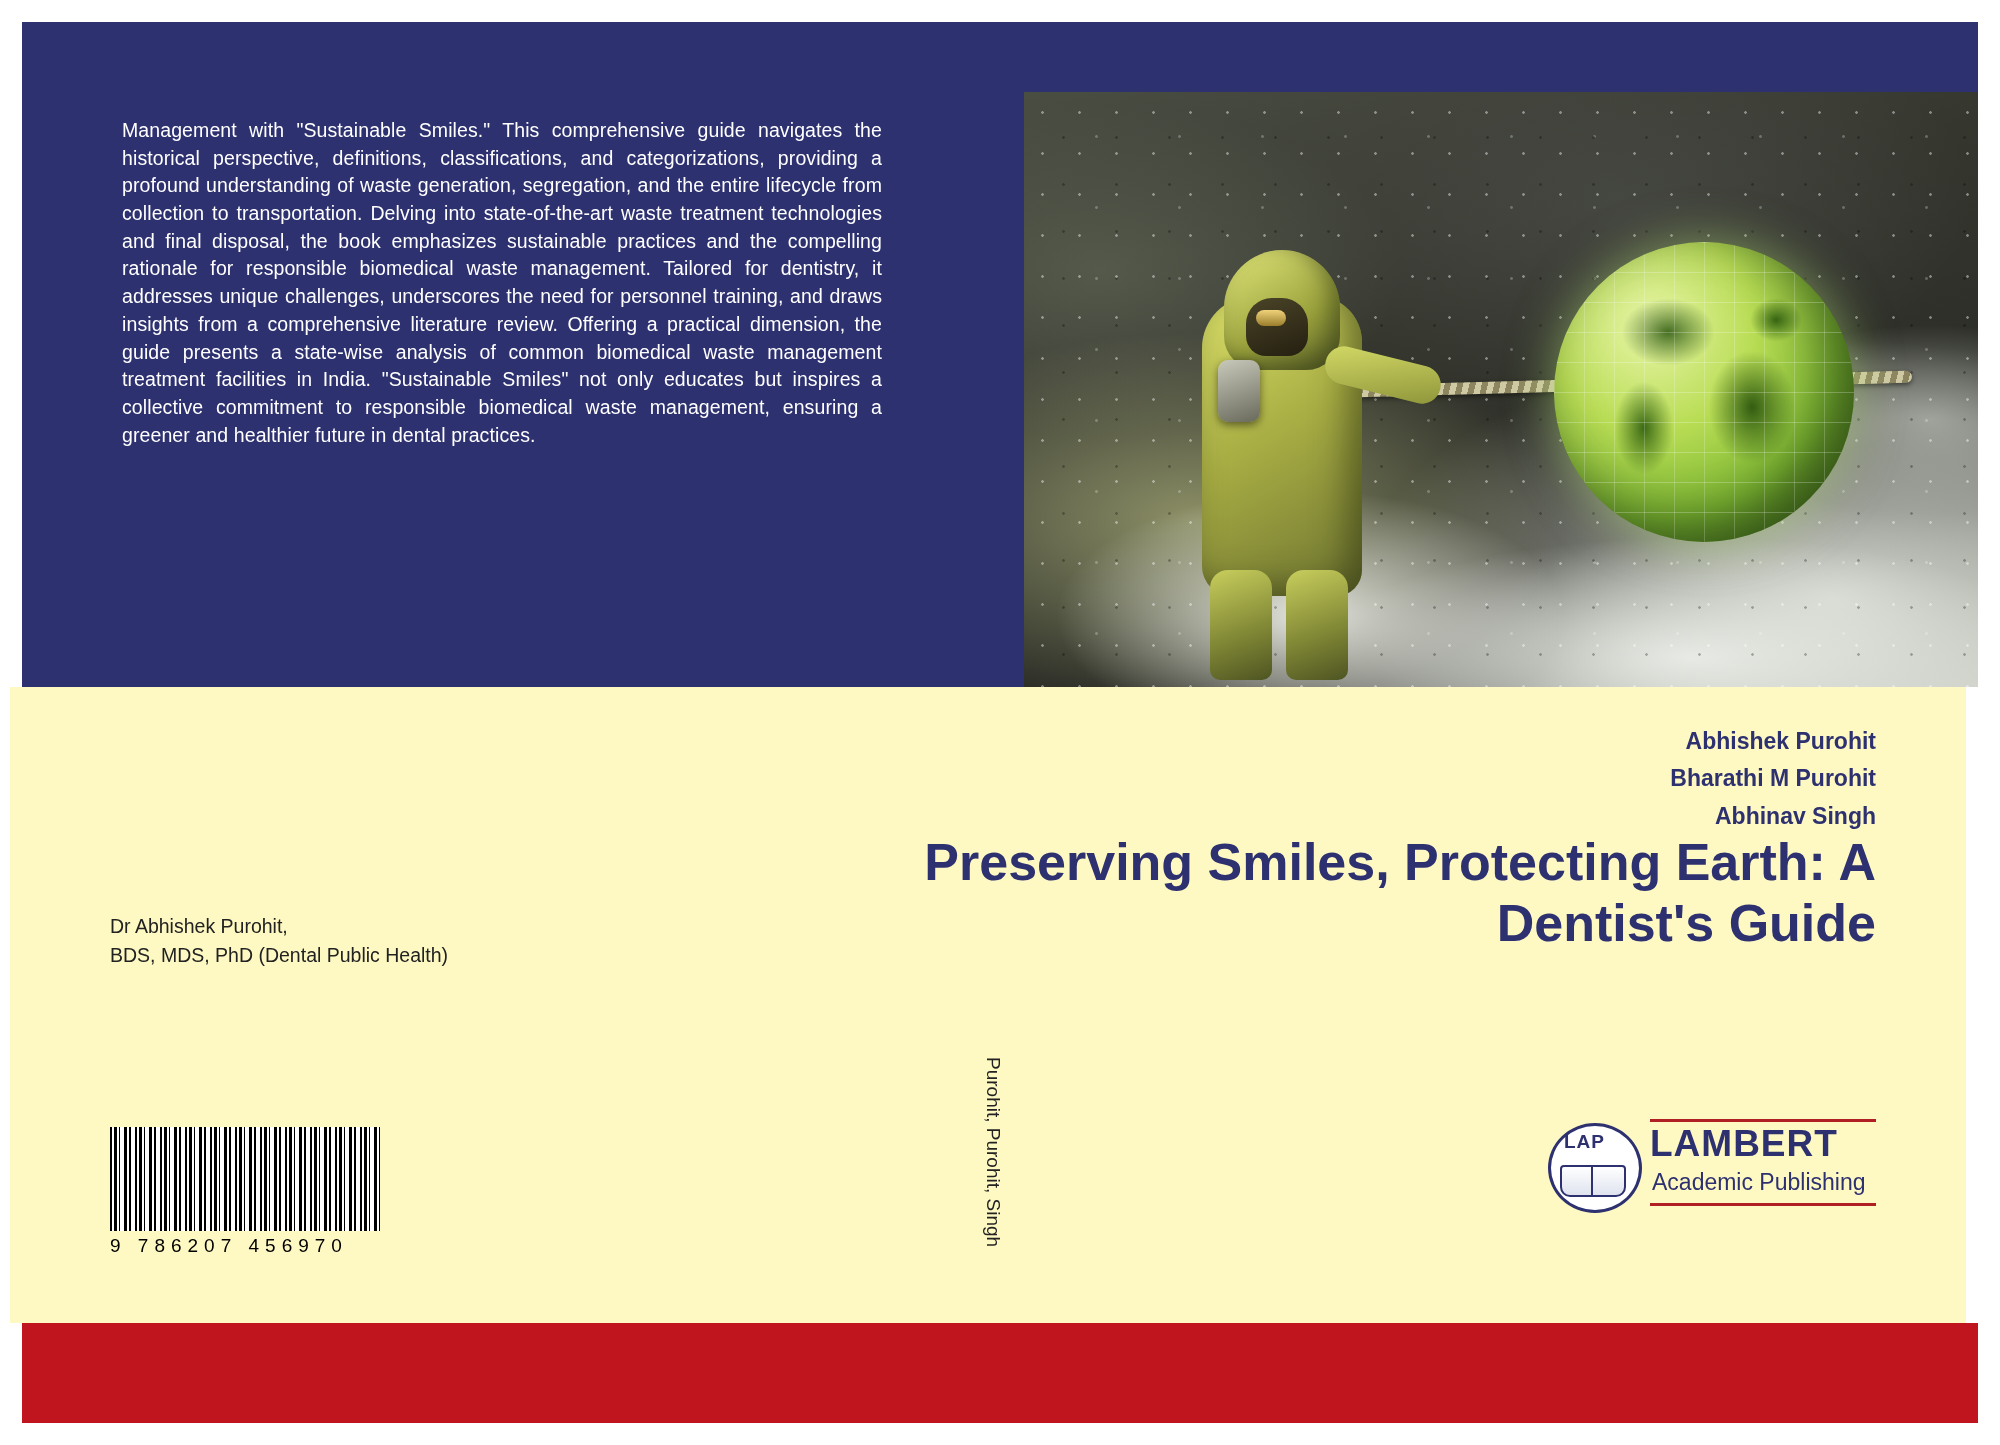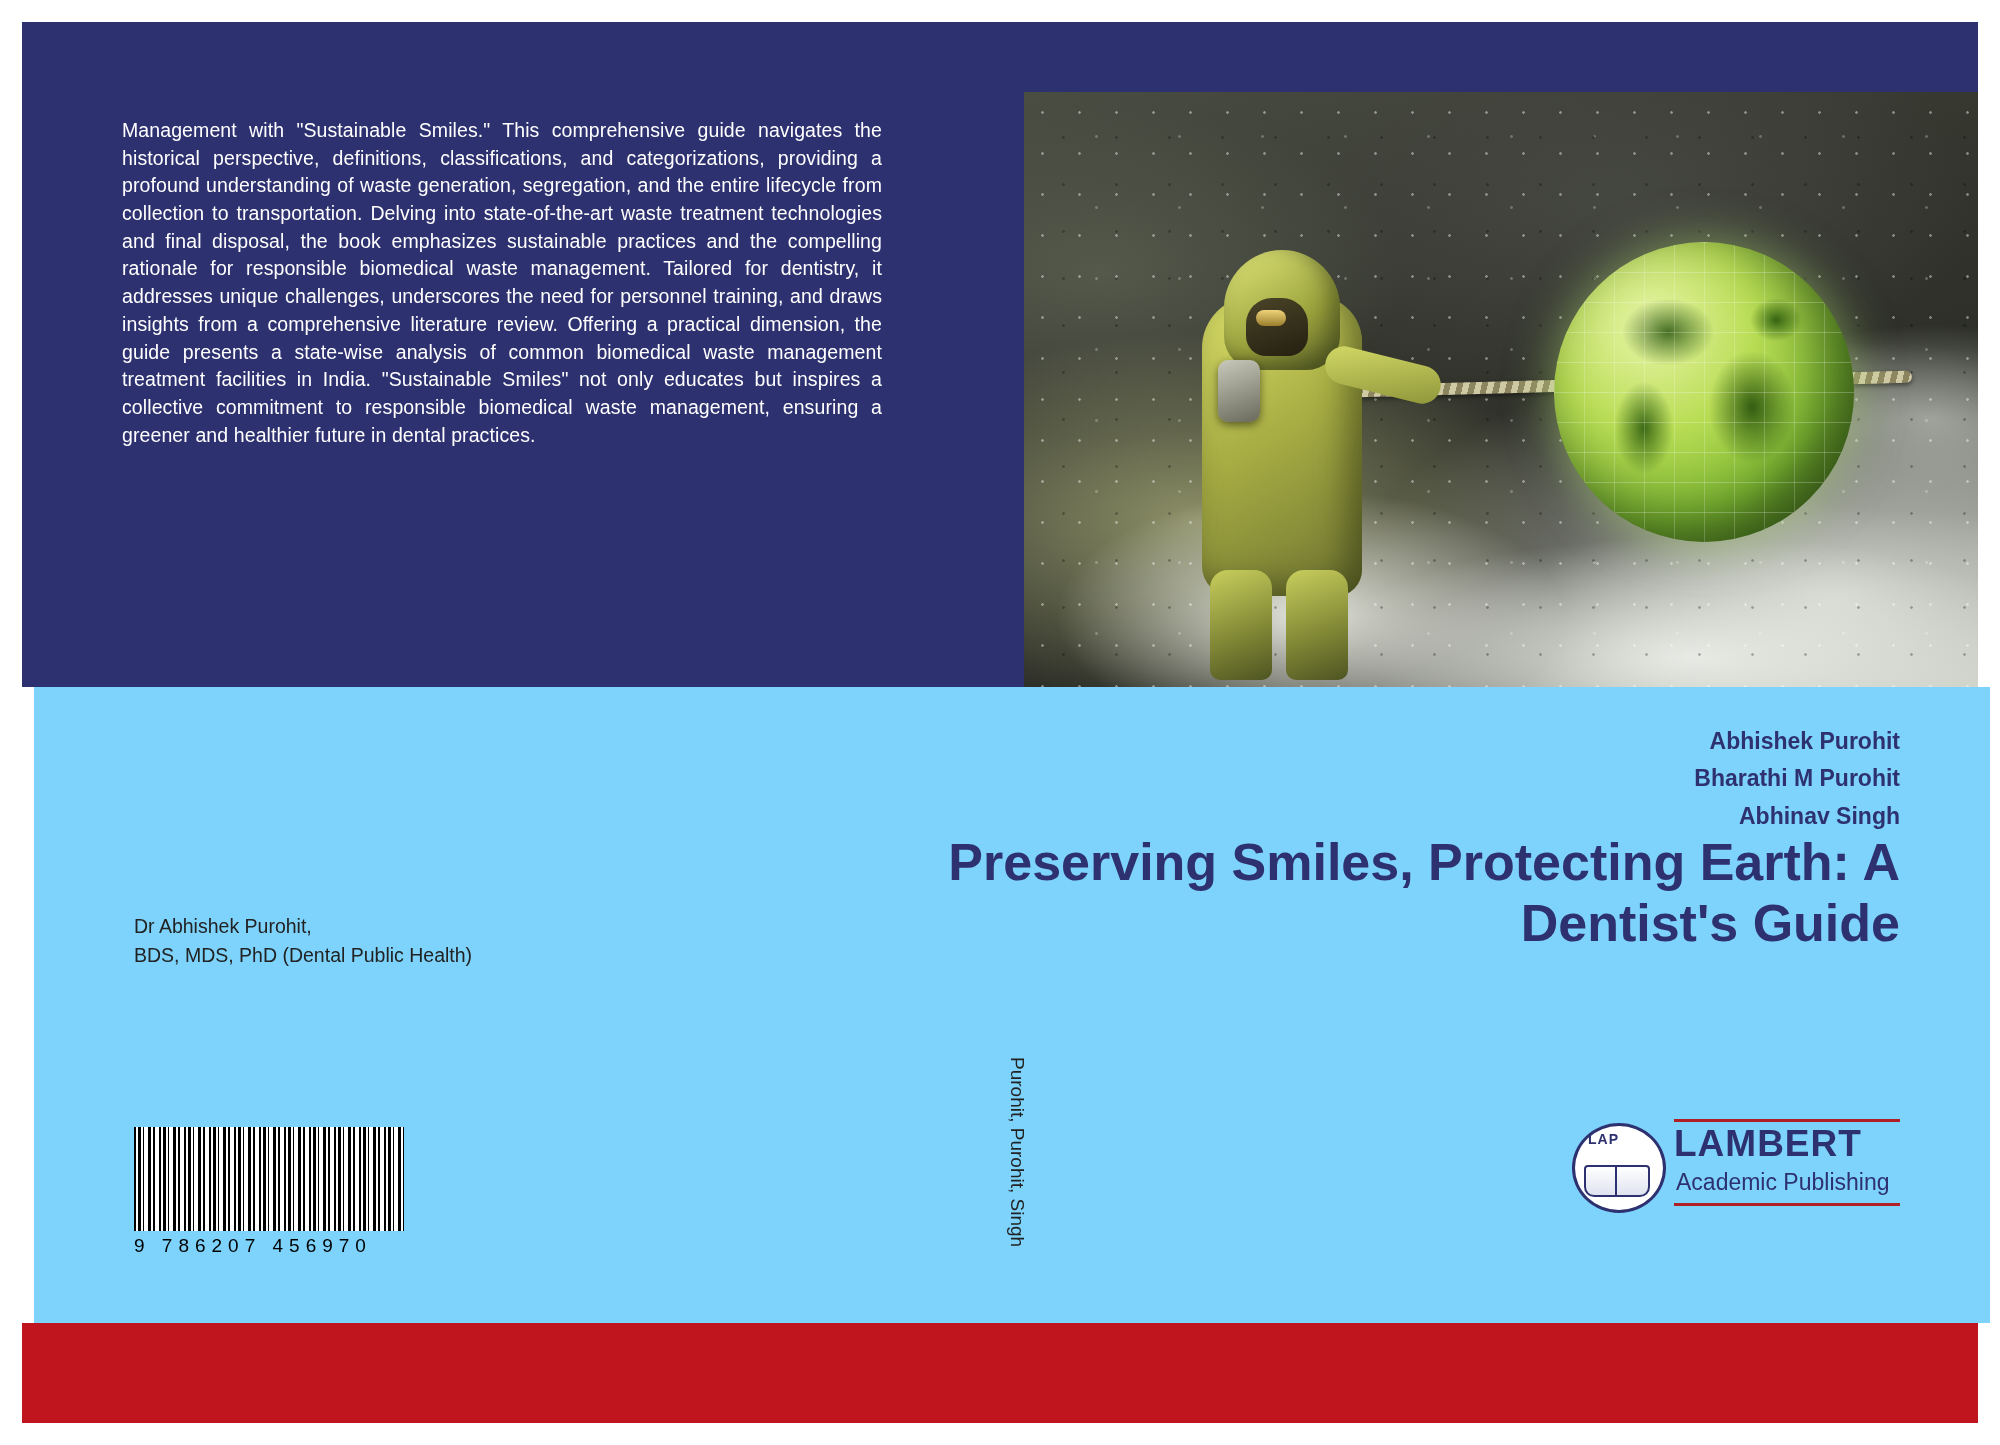--- a/index.html
+++ b/index.html
@@ -180,25 +180,25 @@
     left: 150px; top: 146px;
     width: 118px; height: 38px;
     background: linear-gradient(160deg, #d4da66 0%, #8d9439 100%);
     border-radius: 20px;
     transform: rotate(14deg);
   }
 
   
   .mid {
     position: absolute;
-    left: 34px;
+    left: 10px;
     top: 687px;
     width: 1956px;
     height: 636px;
-    background: #7dd3fc;
+    background: #fef9c3;
   }
   .authors {
     position: absolute;
     right: 90px;
     top: 36px;
     text-align: right;
     color: #2e3170;
     font-size: 23px;
     line-height: 1.62;
     font-weight: 600;
@@ -283,21 +283,21 @@
     position: absolute;
     left: 2px; top: 0;
     width: 88px; height: 84px;
     border: 3px solid #2e3170;
     border-radius: 50%;
     background: #fff;
   }
   .pub-lap {
     position: absolute;
     left: 18px; top: 8px;
-    font-size: 14px;
+    font-size: 19px;
     font-weight: bold;
     color: #2e3170;
     letter-spacing: 1px;
   }
   .pub-pages {
     position: absolute;
     left: 14px; top: 42px;
     width: 62px; height: 28px;
     background: linear-gradient(180deg, #fff 0%, #dfe3ef 100%);
     border: 2px solid #2e3170;

